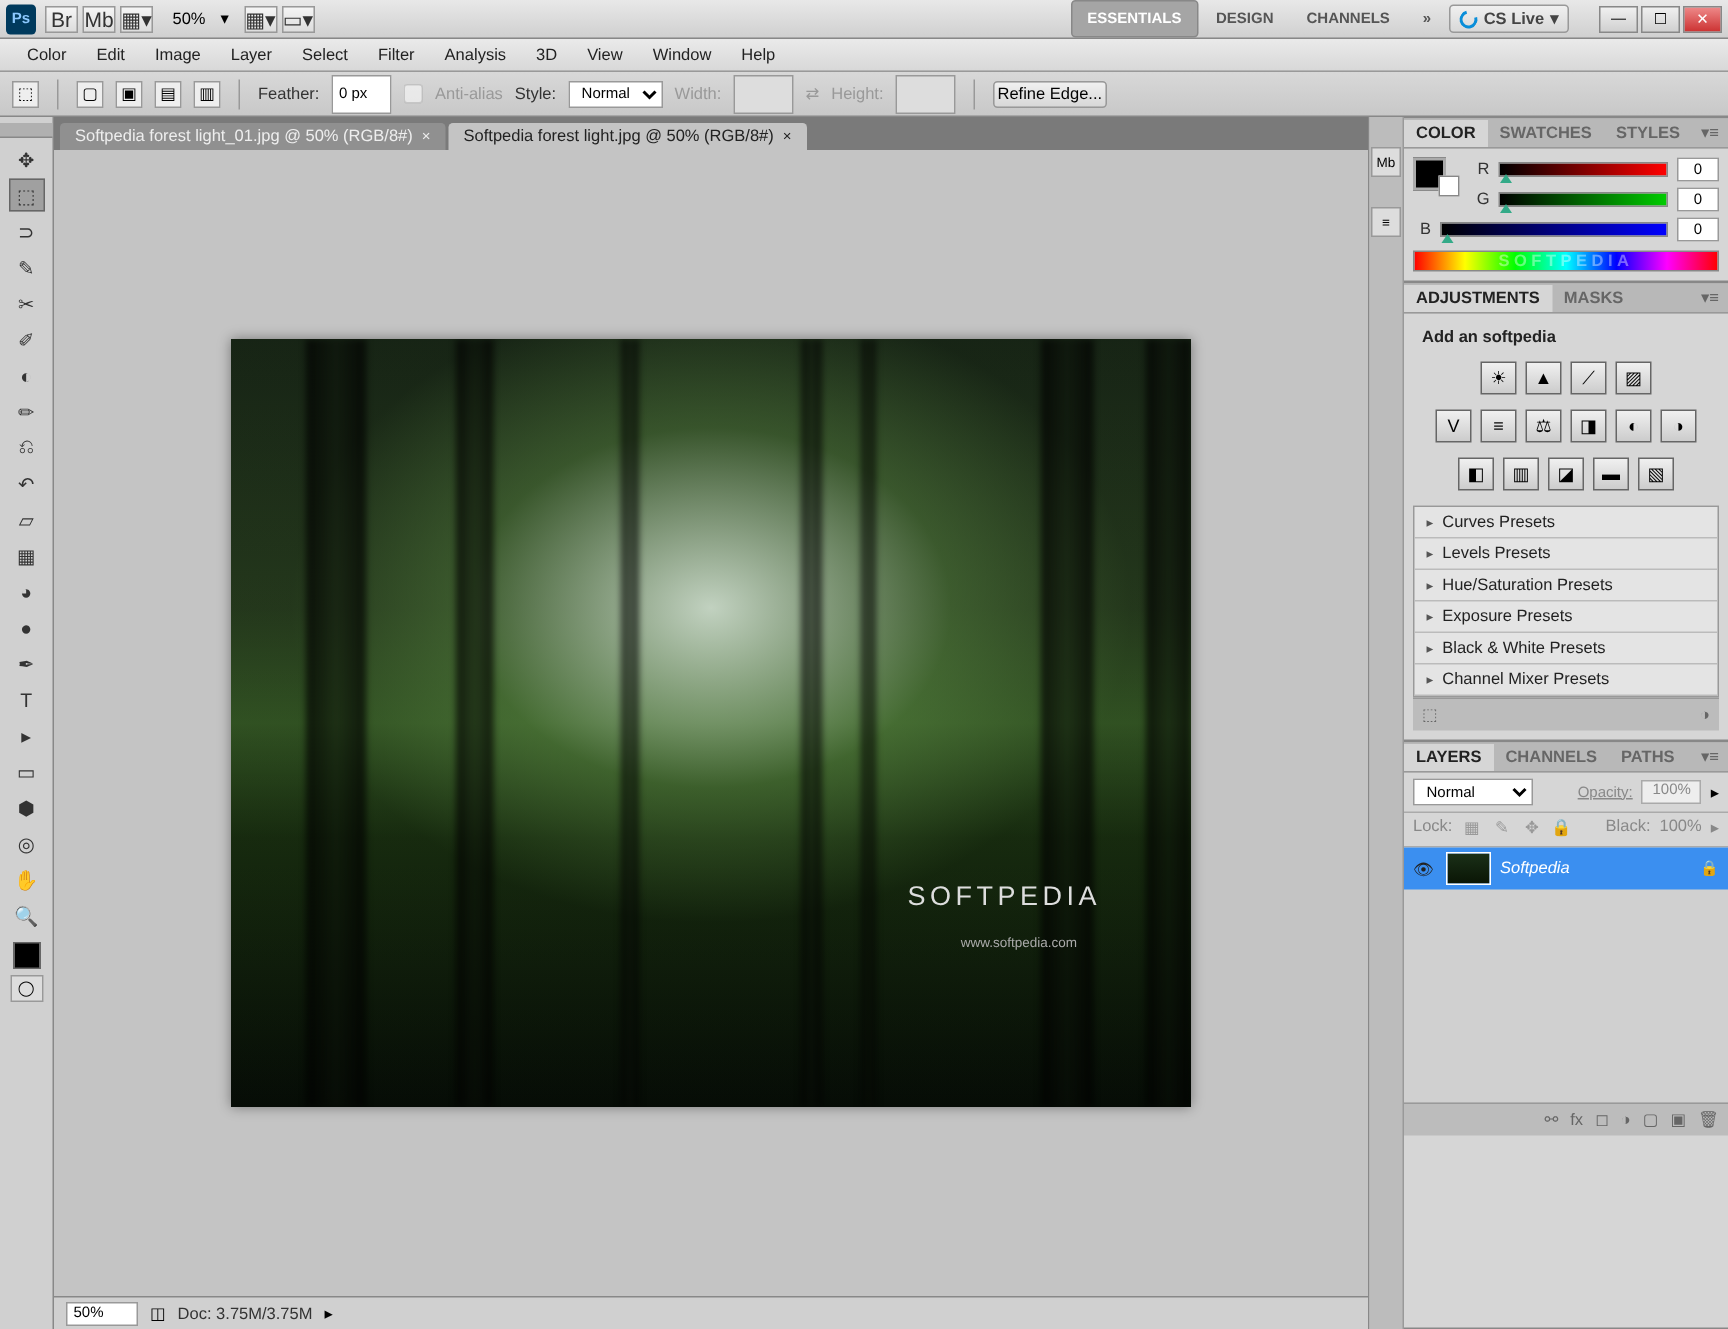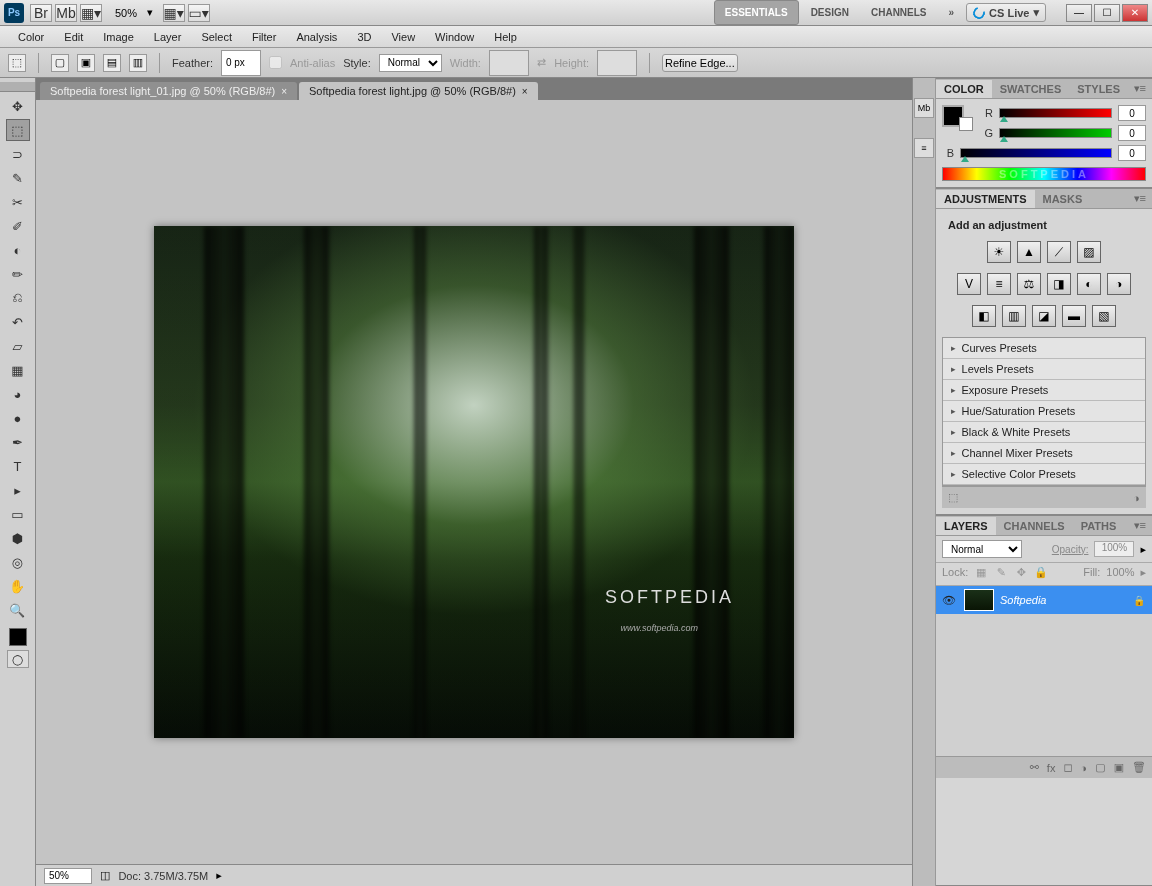--- a/index.html
+++ b/index.html
@@ -47,21 +47,21 @@
 .doc-tab.active { background: #c4c4c4; color: #222; }
 .doc-close { font-size: 10px; cursor: pointer; }
 .canvas-viewport { flex: 1; background: #c4c4c4; display: flex; align-items: center; justify-content: center; position: relative; }
 .canvas-image { width: 640px; height: 512px; background: #0a1a0a; position: relative; overflow: hidden; box-shadow: 0 0 8px rgba(0,0,0,.4); }
 .forest { position: absolute; inset: 0; background:
   radial-gradient(ellipse 400px 300px at 50% 35%, rgba(220,235,220,.85), rgba(80,120,60,.5) 40%, rgba(10,20,10,.2) 70%),
   linear-gradient(to bottom, #1a2818 0%, #2a4020 35%, #3a6028 50%, #1a3010 65%, #050a05 100%);
 }
 .tree { position: absolute; top: 0; width: 18px; height: 100%; background: linear-gradient(to right, rgba(0,0,0,.7), rgba(10,15,8,.5), rgba(0,0,0,.7)); filter: blur(2px); }
 .wm-title { position: absolute; bottom: 130px; right: 60px; color: #ddd; font-size: 18px; letter-spacing: 3px; font-weight: 300; }
-.wm-url { position: absolute; bottom: 105px; right: 96px; color: #aaa; font-size: 9px; font-style: italic; }
+.wm-url { position: absolute; bottom: 105px; right: 76px; color: #aaa; font-size: 9px; }
 
 
 .rightcol { width: 240px; background: #d0d0d0; border-left: 1px solid #888; display: flex; }
 .dock-strip { width: 26px; background: #bcbcbc; border-right: 1px solid #999; padding-top: 20px; display:flex; flex-direction:column; align-items:center; gap:20px; }
 .dock-icon { width: 20px; height: 20px; border: 1px solid #999; background: #ddd; font-size:9px; display:flex; align-items:center; justify-content:center; cursor:pointer; }
 .panels { flex: 1; display: flex; flex-direction: column; }
 .panel { border-top: 1px solid #888; border-bottom: 1px solid #888; background: #d6d6d6; }
 .panel-tabs { height: 20px; background: #b8b8b8; display: flex; align-items: center; border-bottom: 1px solid #999; }
 .ptab { padding: 3px 8px; font-size: 11px; font-weight: bold; color: #666; cursor: pointer; }
 .ptab.active { background: #d6d6d6; color: #222; }
@@ -291,21 +291,21 @@
         </div>
       </div>
 
       <div class="panel">
         <div class="panel-tabs">
           <div class="ptab active">ADJUSTMENTS</div>
           <div class="ptab">MASKS</div>
           <div class="panel-menu">▾≡</div>
         </div>
         <div class="panel-body">
-          <div class="adj-title">Add an adjustment</div>
+          <div class="adj-title">Add an softpedia</div>
           <div class="adj-icon-row">
             <div class="adj-icon">☀</div>
             <div class="adj-icon">▲</div>
             <div class="adj-icon">⟋</div>
             <div class="adj-icon">▨</div>
           </div>
           <div class="adj-icon-row">
             <div class="adj-icon">V</div>
             <div class="adj-icon">≡</div>
             <div class="adj-icon">⚖</div>
@@ -316,25 +316,24 @@
           <div class="adj-icon-row">
             <div class="adj-icon">◧</div>
             <div class="adj-icon">▥</div>
             <div class="adj-icon">◪</div>
             <div class="adj-icon">▬</div>
             <div class="adj-icon">▧</div>
           </div>
           <div class="preset-list">
             <div class="preset-item">Curves Presets</div>
             <div class="preset-item">Levels Presets</div>
+            <div class="preset-item">Hue/Saturation Presets</div>
             <div class="preset-item">Exposure Presets</div>
-            <div class="preset-item">Hue/Saturation Presets</div>
             <div class="preset-item">Black &amp; White Presets</div>
             <div class="preset-item">Channel Mixer Presets</div>
-            <div class="preset-item">Selective Color Presets</div>
           </div>
           <div class="panel-bottom-strip">
             <span>⬚</span>
             <span style="margin-right:auto"></span>
             <span>◑</span>
           </div>
         </div>
       </div>
 
       <div class="panel" style="flex:1; display:flex; flex-direction:column">
@@ -349,21 +348,21 @@
           <span class="lbl" style="margin-left:auto">Opacity:</span>
           <div class="pct">100%</div>
           <span>▸</span>
         </div>
         <div class="lock-row">
           <span>Lock:</span>
           <span class="lock-icon">▦</span>
           <span class="lock-icon">✎</span>
           <span class="lock-icon">✥</span>
           <span class="lock-icon">🔒</span>
-          <span style="margin-left:auto">Fill:</span>
+          <span style="margin-left:auto">Black:</span>
           <div class="pct">100%</div>
           <span>▸</span>
         </div>
         <div class="layer-list">
           <div class="layer-row">
             <span class="layer-eye">👁</span>
             <div class="layer-thumb"></div>
             <span class="layer-name">Softpedia</span>
             <span class="layer-lock">🔒</span>
           </div>

